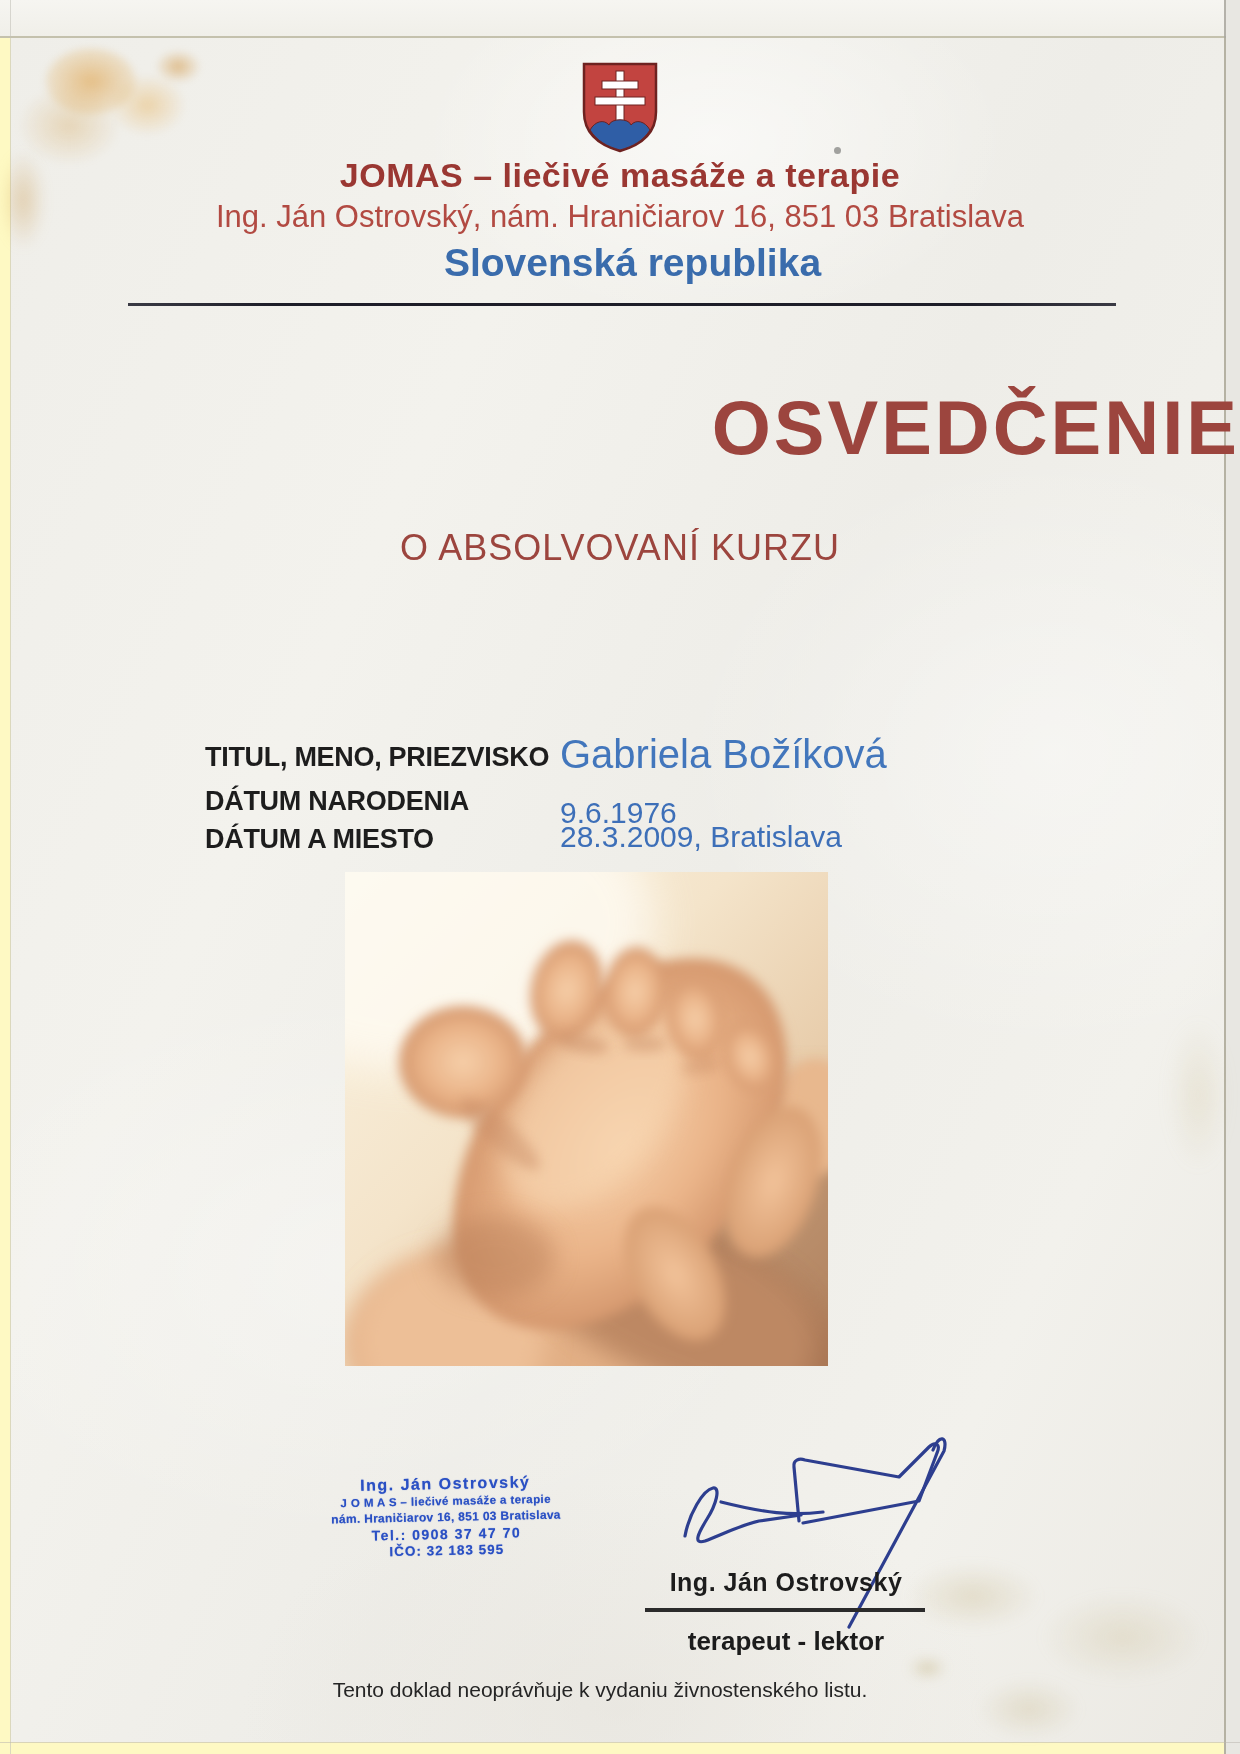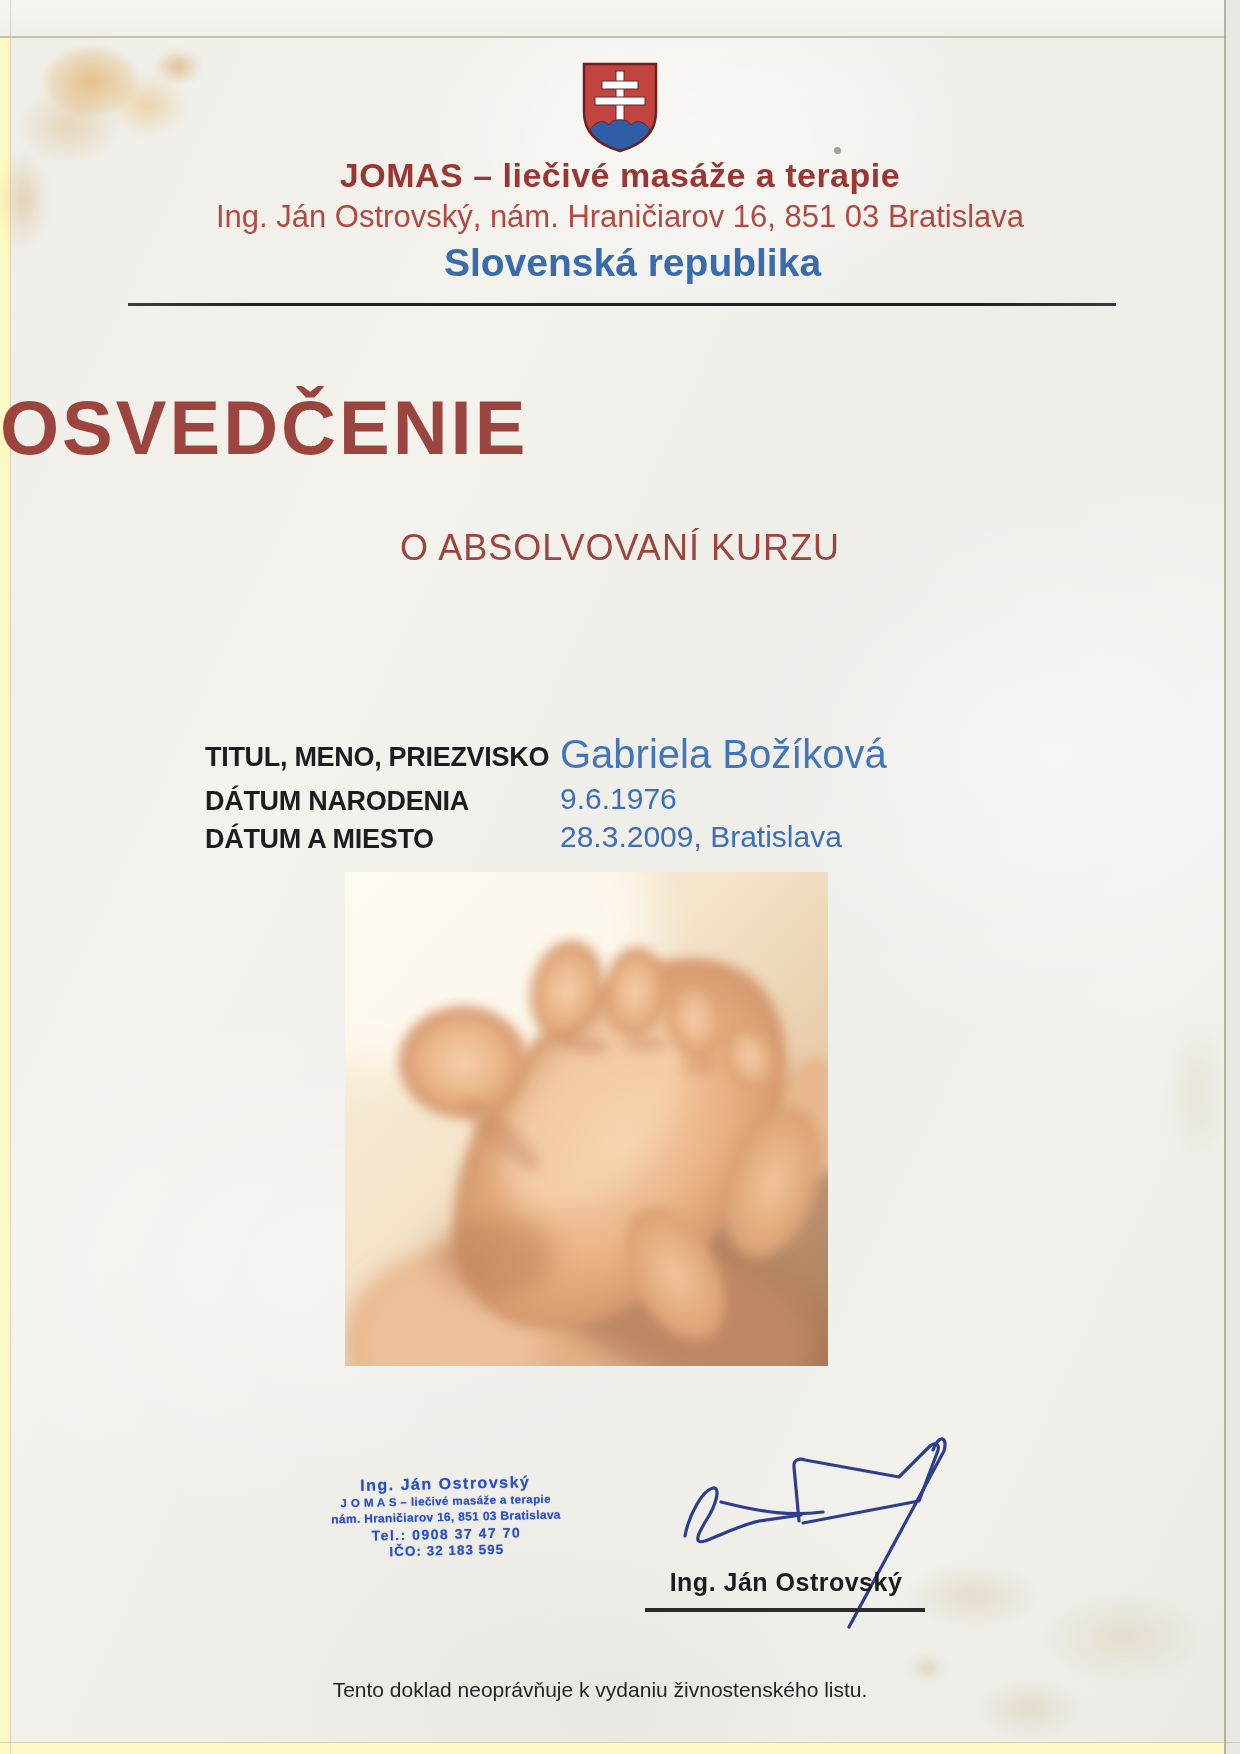--- a/index.html
+++ b/index.html
@@ -45,36 +45,36 @@
   .coa{position:absolute;left:580px;top:60px;}
   .org-name{position:absolute;left:0;right:0;top:156px;text-align:center;
     font-size:34px;font-weight:bold;color:#9a3732;letter-spacing:.5px;}
   .org-address{position:absolute;left:0;right:0;top:199px;text-align:center;
     font-size:31px;color:#b24a42;}
   .org-country{position:absolute;left:0;right:0;top:241px;text-align:center;
     font-size:39px;font-weight:bold;color:#3a6cac;margin-left:25px;}
   .divider{position:absolute;left:128px;top:303px;width:988px;height:3px;
     background:linear-gradient(90deg,#3a3a44,#1d1d28 15%,#1d1d28 85%,#3a3a44);}
   
-  .cert-title{position:absolute;left:0;right:0;top:384px;text-align:left;
+  .cert-title{position:absolute;left:0;right:0;top:384px;text-align:right;
     font-size:76px;font-weight:bold;color:#9c453e;letter-spacing:3px;}
   .cert-subtitle{position:absolute;left:0;right:0;top:527px;text-align:center;
     font-size:36px;font-weight:normal;color:#9c453e;letter-spacing:1px;}
   .course-wrap{position:absolute;left:0;right:0;top:580px;text-align:center;}
   .course{display:inline-block;transform:scaleX(.8);transform-origin:center;
     font-size:82px;font-weight:bold;color:#3a79bd;letter-spacing:1px;line-height:1.15;
     -webkit-text-stroke:1.2px #cfe0f1;
     text-shadow:5px 5px 0 #8e3b34, 7px 7px 3px rgba(108,44,38,.4);}
   
   .frow{position:absolute;left:205px;width:900px;height:44px;}
   .frow .lab{position:absolute;left:0;top:6px;font-size:27px;font-weight:bold;color:#1d1d1d;
     letter-spacing:-.3px;white-space:nowrap;}
   .frow .val{position:absolute;left:355px;top:0;font-weight:normal;color:#3d6fb8;white-space:nowrap;}
   .frow.r1{top:736px;} .frow.r1 .val{font-size:40px;top:-4px;color:#4276bc;}
-  .frow.r2{top:780px;} .frow.r2 .val{font-size:30px;top:2px;}
+  .frow.r2{top:780px;} .frow.r2 .val{font-size:30px;top:16px;}
   .frow.r3{top:818px;} .frow.r3 .val{font-size:30px;top:2px;}
   
   .photo{position:absolute;left:345px;top:872px;width:483px;height:494px;overflow:hidden;}
   
   .stamp{position:absolute;left:278px;top:1474px;width:336px;text-align:center;
     color:#2a50c4;transform:rotate(-1.2deg);text-shadow:0 0 1px rgba(42,80,196,.6);}
   .stamp .s1{font-size:16px;font-weight:bold;letter-spacing:1.5px;line-height:20px;}
   .stamp .s2{font-size:11.5px;font-weight:bold;letter-spacing:.4px;line-height:15px;}
   .stamp .s3{font-size:12px;font-weight:bold;letter-spacing:.3px;line-height:16px;}
   .stamp .s4{font-size:14px;font-weight:bold;letter-spacing:1.5px;line-height:18px;}
@@ -207,15 +207,16 @@
     <g fill="none" stroke="#2d3e8f" stroke-width="3.2" stroke-linecap="round" stroke-linejoin="round">
       <path d="M70 116 C74 94 88 70 98 68 C106 67 101 85 92 99 C84 112 77 125 90 121 C108 114 126 105 144 101 L186 95"></path>
       <path d="M106 82 C150 93 176 96 208 92"></path>
       <path d="M184 101 L179 47 C178 40 184 38 190 40 L284 57 L314 27 C320 21 326 24 322 33 L304 81 L188 103"></path>
       <path d="M318 30 C324 14 333 16 329 31 L234 207"></path>
     </g>
   </svg>
 
   <div class="sig-name">Ing. Ján Ostrovský</div>
   <div class="sig-line"></div>
+  <div class="sig-role">terapeut - lektor</div>
 
   <div class="footer-note">Tento doklad neoprávňuje k vydaniu živnostenského listu.</div>
 </div>
 
 </body></html>

